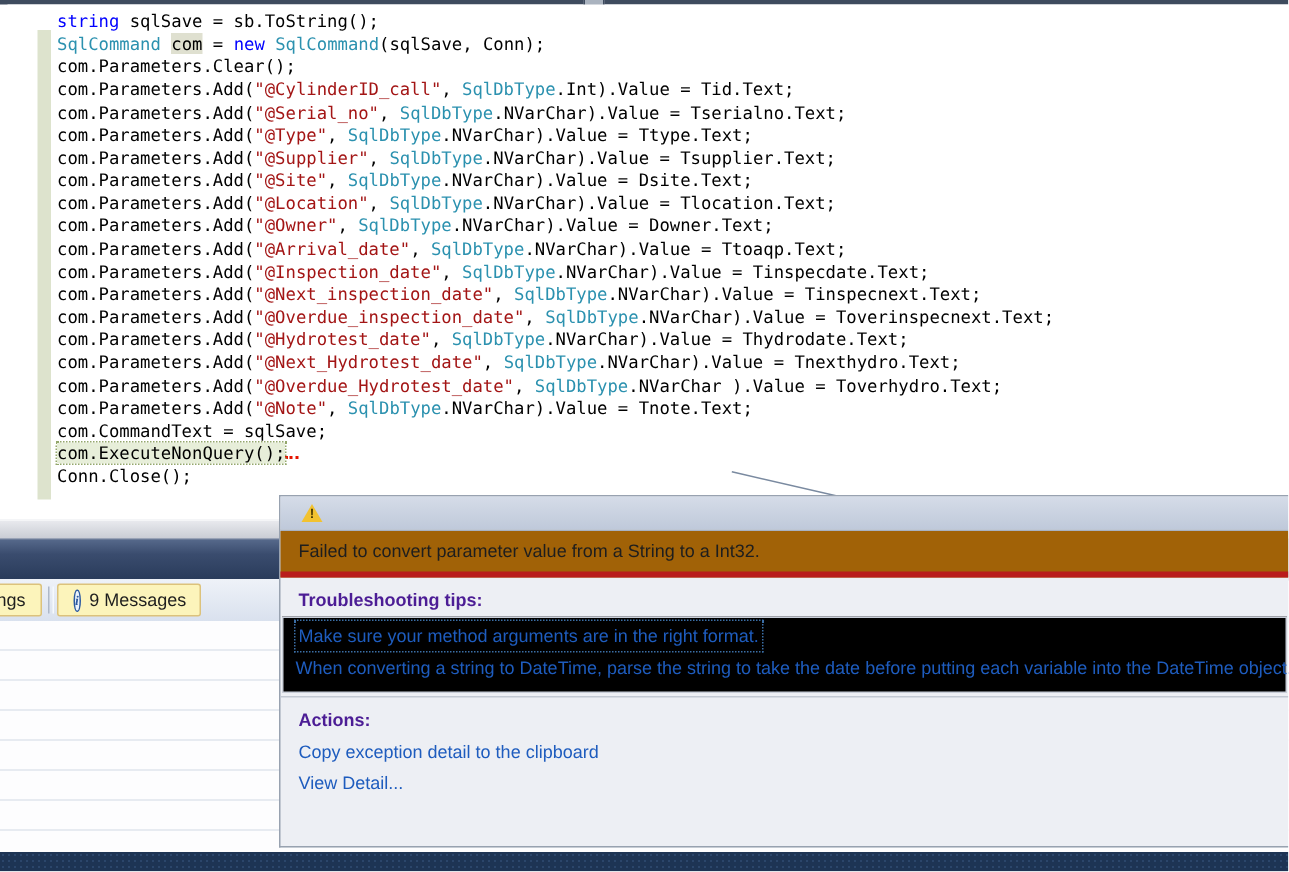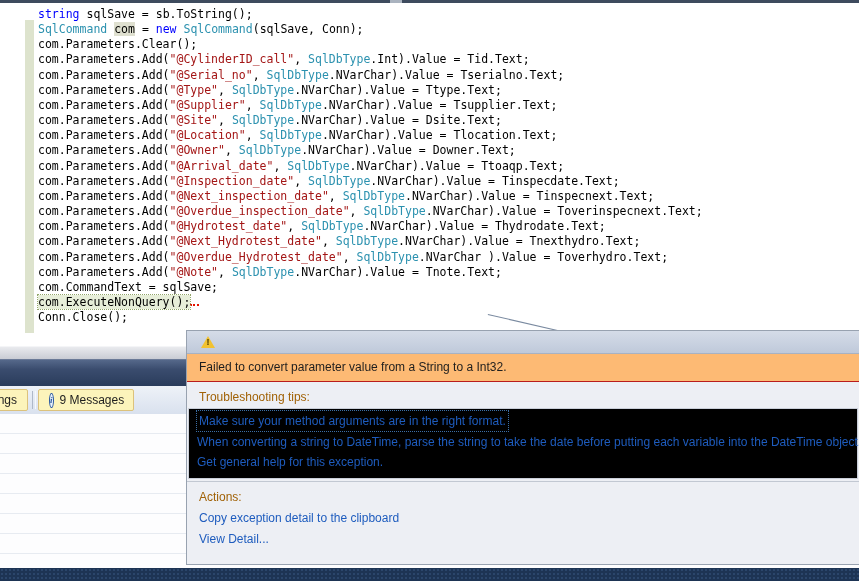--- a/index.html
+++ b/index.html
@@ -53,23 +53,23 @@
          border:1px solid #98a2b0;border-right:none;box-sizing:border-box;font-size:12px;}
   .pp-header{height:22px;background:linear-gradient(#d5dce8,#bfc9da);border-bottom:1px solid #a8b2c2;
              display:flex;align-items:center;padding-left:14px;gap:9px;}
   .pp-title{font-weight:bold;color:#141414;}
   .warn-tri{position:relative;width:15px;height:13px;display:inline-block;}
   .warn-tri .tri{position:absolute;left:0;top:0;width:0;height:0;
                  border-left:7px solid transparent;border-right:7px solid transparent;
                  border-bottom:12px solid #f2c230;}
   .warn-tri .bang{position:absolute;left:0;top:1px;width:14px;text-align:center;
                   font-size:9px;font-weight:bold;color:#4a3a00;}
-  .pp-msg{background:#fdba74;border-bottom:1px solid #b91c1c;padding:6px 12px 7px 12px;color:#1e1e1e;}
+  .pp-msg{background:#a16207;border-bottom:4px solid #b91c1c;padding:6px 12px 7px 12px;color:#1e1e1e;}
   .pp-body{padding:0;}
-  .pp-sec-h{font-weight:normal;color:#a16207;padding:8px 12px 4px 12px;}
+  .pp-sec-h{font-weight:bold;color:#4c1d95;padding:8px 12px 4px 12px;}
   .tips-box{background:#000000;border:1px solid #c9ced8;margin:0 1px;padding:2px 8px 6px 8px;}
   .tip-link{display:block;color:#1e5cbe;text-decoration:none;line-height:20px;cursor:pointer;
             white-space:nowrap;}
   .tip-link.focused{outline:1px dotted #3b6ea5;display:inline-block;padding:0 2px;margin-bottom:1px;}
   .pp-link{display:block;color:#1e5cbe;text-decoration:none;cursor:pointer;}
   .pp-link.search{padding:9px 12px 8px 12px;}
   .pp-divider{border-top:1px solid #c2c8d2;margin:2px 0 0 0;}
   .action-link{display:block;color:#1e5cbe;text-decoration:none;cursor:pointer;
                padding:3px 12px 4px 12px;}
 </style>
@@ -130,21 +130,21 @@
   <div class="popup">
     <div class="pp-header">
       <span class="warn-tri">
         <span class="tri"></span>
         <span class="bang">!</span>
       </span>
     </div>
     <div class="pp-msg">Failed to convert parameter value from a String to a Int32.</div>
     <div class="pp-body">
       <div class="pp-sec-h">Troubleshooting tips:</div>
-      <div class="tips-box" id="tips"><a class="tip-link focused">Make sure your method arguments are in the right format.</a><a class="tip-link">When converting a string to DateTime, parse the string to take the date before putting each variable into the DateTime object.</a><a class="tip-link">Get general help for this exception.</a></div>
+      <div class="tips-box" id="tips"><a class="tip-link focused">Make sure your method arguments are in the right format.</a><a class="tip-link">When converting a string to DateTime, parse the string to take the date before putting each variable into the DateTime object.</a></div>
       <div class="pp-divider"></div>
       <div class="pp-sec-h">Actions:</div>
       <div id="actions">
           <a class="action-link">Copy exception detail to the clipboard</a>
           <a class="action-link">View Detail...</a>
         </div>
     </div>
   </div>
 
 </div>

